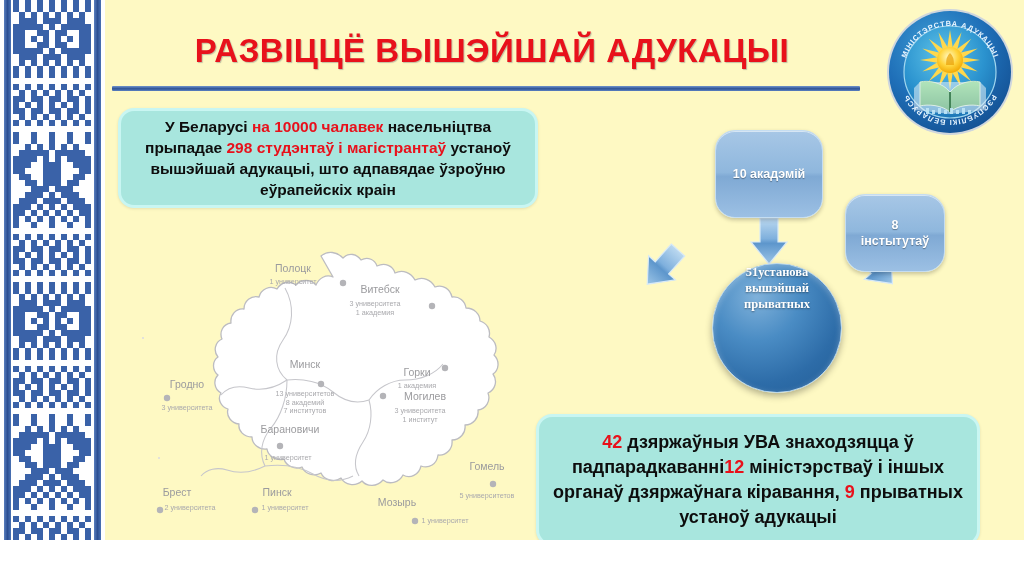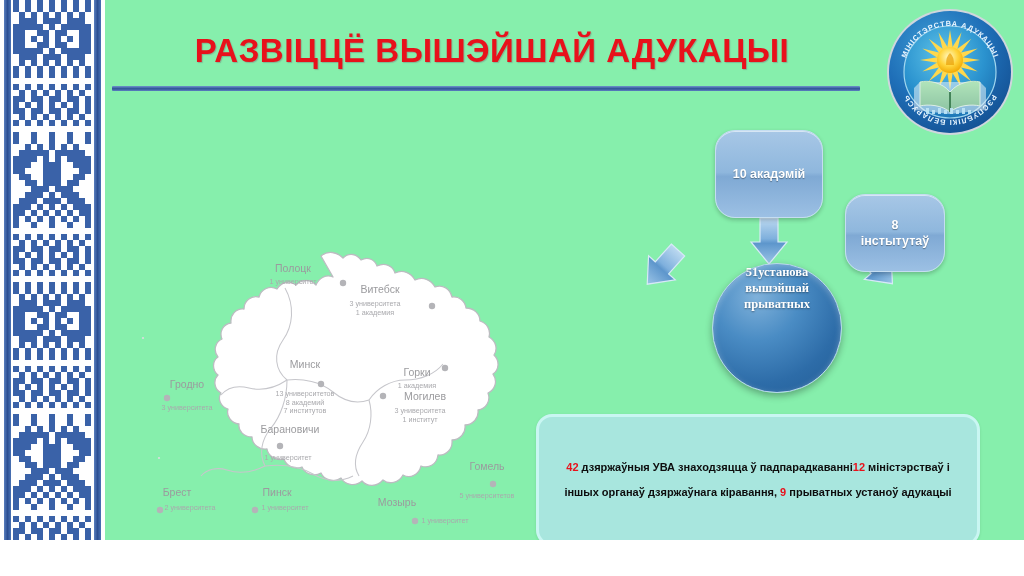--- a/index.html
+++ b/index.html
@@ -8,21 +8,21 @@
     padding: 0;
     background: #ffffff;
   }
   body {
     font-family: "Liberation Sans", sans-serif;
   }
   #slide {
     position: relative;
     width: 1024px;
     height: 540px;
-    background: #86efac;
+    background: #fef9c3;
     overflow: hidden;
   }
 
   
   #ornament-border {
     position: absolute;
     left: 0; top: 0;
     width: 105px;
     height: 576px;
     background: #ffffff;
@@ -108,21 +108,21 @@
     font-size: 15.5px;
     line-height: 21px;
     padding: 0 8px;
   }
 
   #panel-bottom {
     left: 536px; top: 414px;
     width: 444px; height: 132px;
   }
   #panel-bottom .panel-text {
-    font-size: 11px;
+    font-size: 18px;
     line-height: 25px;
     padding: 0 10px;
   }
 
   
   #map-wrap {
     position: absolute;
     left: 125px; top: 228px;
     width: 408px;
     height: 330px;
@@ -964,20 +964,23 @@
         <rect x="82" y="102" width="3" height="4"></rect>
     </g>
     <text font-size="7.4" font-weight="bold" fill="#eaf6ff" font-family="Liberation Sans, sans-serif" letter-spacing="0.9">
       <textPath href="#arcTop" startOffset="50%" text-anchor="middle">МІНІСТЭРСТВА АДУКАЦЫІ</textPath>
     </text>
     <text font-size="7.4" font-weight="bold" fill="#eaf6ff" font-family="Liberation Sans, sans-serif" letter-spacing="0.9">
       <textPath href="#arcBot" startOffset="50%" text-anchor="middle">РЭСПУБЛІКІ БЕЛАРУСЬ</textPath>
     </text>
   </svg>
 
+  <div class="cyan-panel" id="panel-top">
+    <div class="panel-text" id="panel-top-text"><span>У Беларусі </span><span class="hl" style="color: rgb(232, 17, 27);">на 10000 чалавек</span><span> насельніцтва прыпадае  </span><span class="hl" style="color: rgb(232, 17, 27);">298 студэнтаў і магістрантаў</span><span> устаноў вышэйшай адукацыі, што адпавядае ўзроўню еўрапейскіх  краін</span></div>
+  </div>
 
   <div id="map-wrap">
     <svg id="map-svg" viewBox="0 0 408 330">
       <path id="belarus-outline" fill="#ffffff" stroke="#bcbcc1" stroke-width="1.3" stroke-linejoin="round" d="M 196,28 C 203,22 212,24 218,30 C 224,24 232,26 236,32 C 243,28 250,32 252,38
            C 260,34 268,38 270,45 C 278,41 286,45 290,52 C 298,48 306,52 310,59
            C 318,56 325,61 327,69 C 334,68 340,73 341,80 C 349,80 355,86 355,93
            C 362,95 366,102 364,109 C 371,113 373,121 369,127 C 375,133 374,142 368,146
            C 373,153 370,162 363,165 C 366,173 361,181 353,182 C 354,190 348,197 340,197
            C 341,205 335,212 327,212 C 328,221 321,228 313,227 C 312,236 304,241 296,238
            C 294,247 285,251 278,247 C 274,255 264,257 258,252 C 252,259 242,259 237,253

